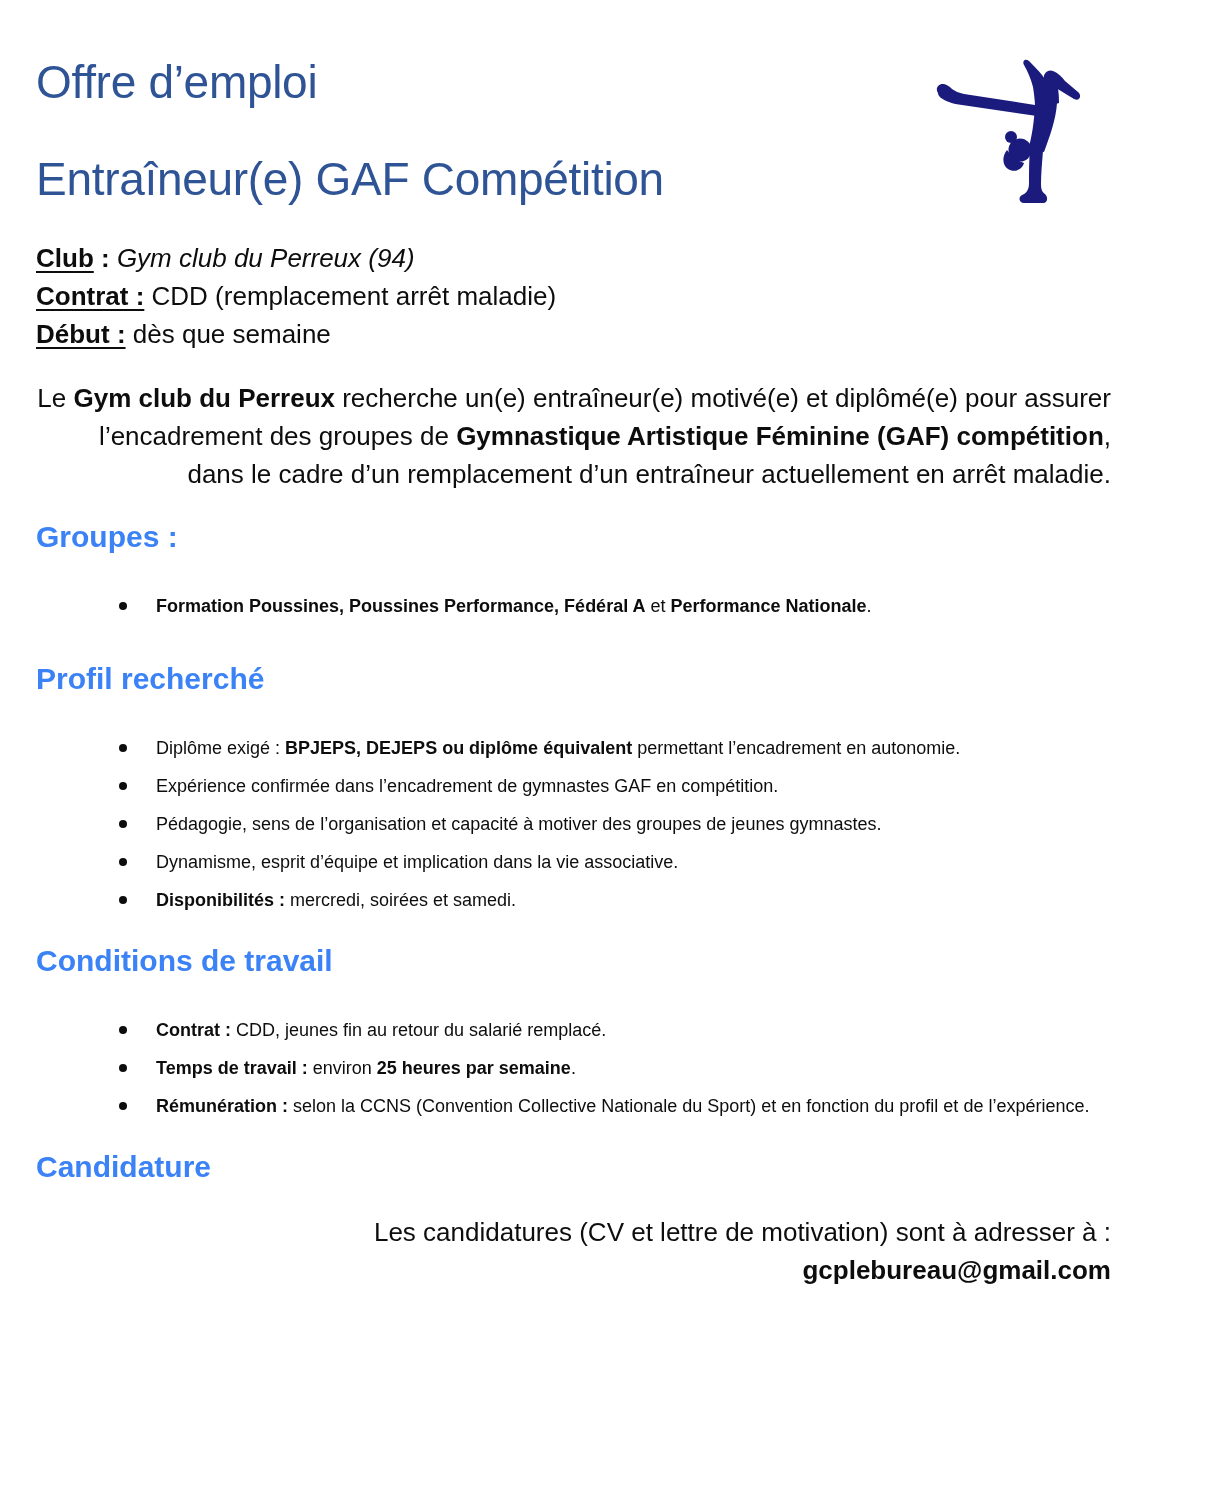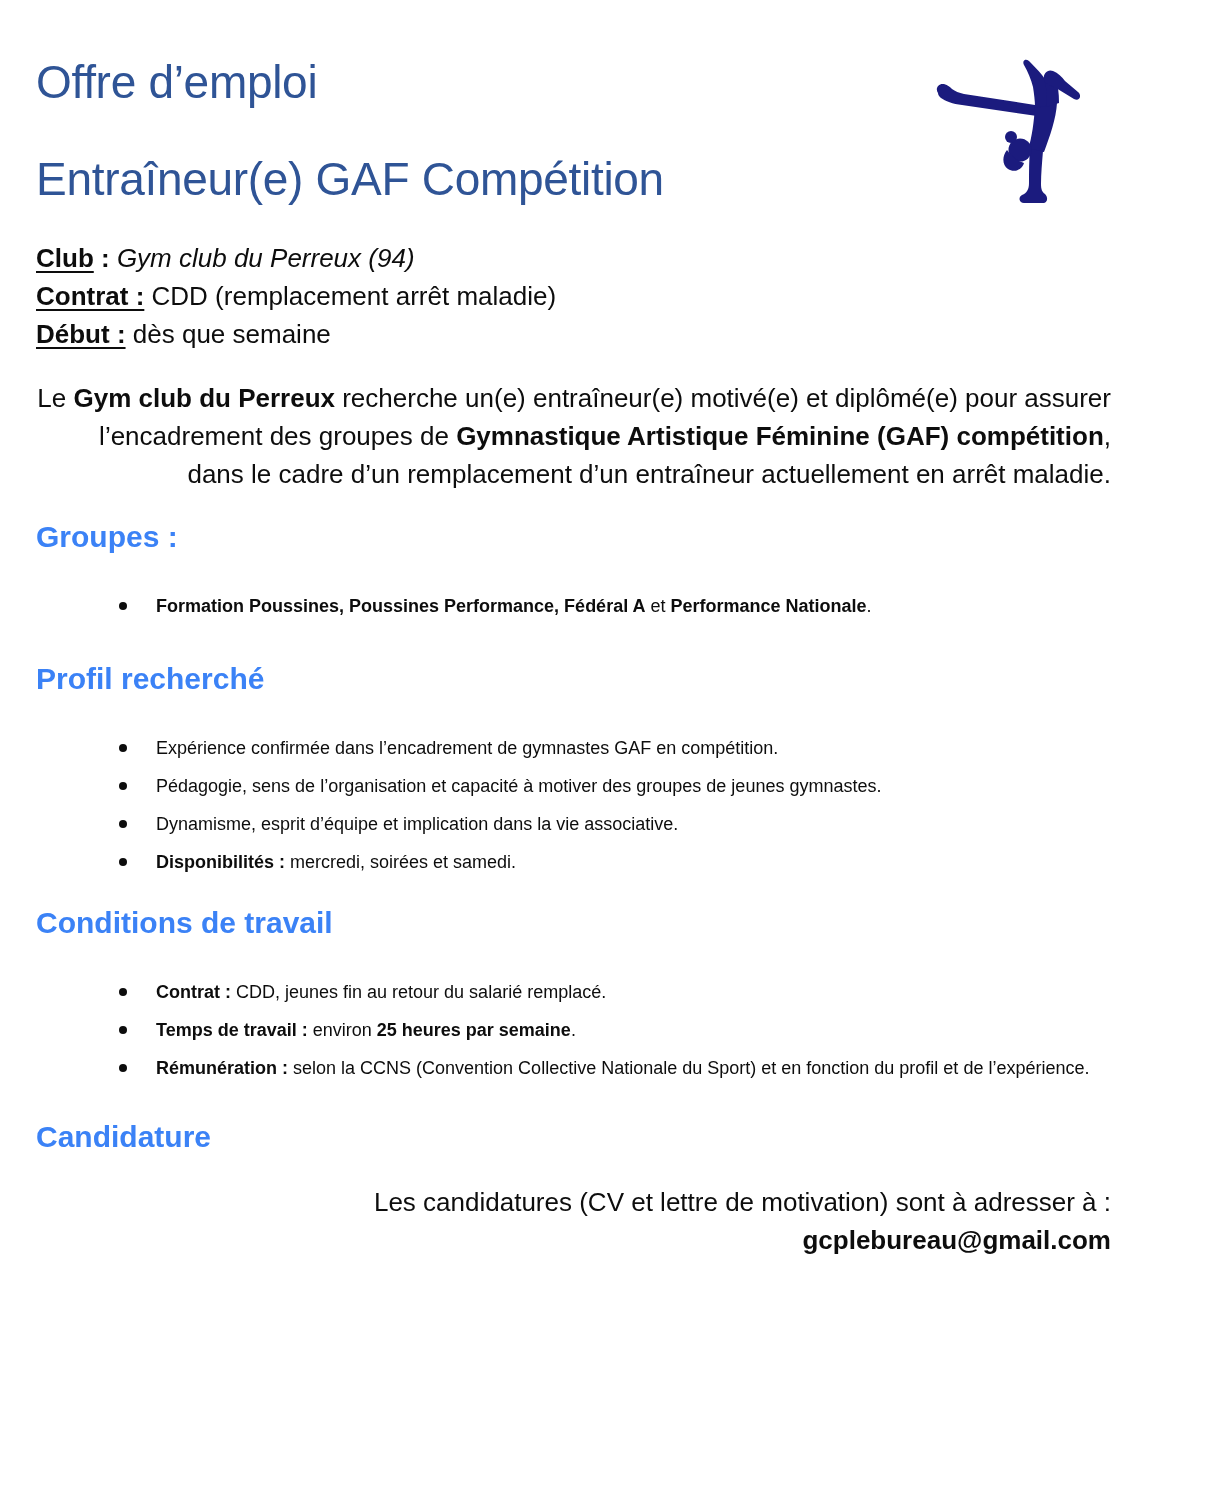--- a/index.html
+++ b/index.html
@@ -33,21 +33,21 @@
     font-size:26px;line-height:38px;margin:0;text-align:right;
   }
   .intro{margin-top:26px;max-width:1075px;}
   h2{
     font-size:30px;line-height:36px;font-weight:700;color:#3b82f6;
     margin:0;
   }
   .h2-groupes{margin-top:26px;}
   .h2-profil{margin-top:36px;}
   .h2-conditions{margin-top:24px;}
-  .h2-candidature{margin-top:32px;}
+  .h2-candidature{margin-top:24px;}
   ul.doc-list{
     margin:32px 0 0;padding:0 0 0 120px;
     list-style:none;
     font-size:18px;line-height:38px;
   }
   ul.doc-list li{position:relative;max-width:1005px;}
   ul.doc-list li::before{
     content:"";position:absolute;left:-37px;top:15px;
     width:8px;height:8px;border-radius:50%;background:#0d0d0d;
   }
@@ -94,20 +94,21 @@
 
   <p class="intro"><span>Le </span><span class="b">Gym club du Perreux</span><span> recherche un(e) entraîneur(e) motivé(e) et diplômé(e) pour assurer l’encadrement des groupes de </span><span class="b">Gymnastique Artistique Féminine (GAF) compétition</span><span>, dans le cadre d’un remplacement d’un entraîneur actuellement en arrêt maladie.</span></p>
 
   <h2 class="h2-groupes">Groupes :</h2>
   <ul class="doc-list">
     <li><span class="b">Formation Poussines, Poussines Performance, Fédéral A</span><span> et </span><span class="b">Performance Nationale</span><span>.</span></li>
   </ul>
 
   <h2 class="h2-profil">Profil recherché</h2>
   <ul class="doc-list">
+    <li><span>Diplôme exigé : </span><span class="b">BPJEPS, DEJEPS ou diplôme équivalent</span><span> permettant l’encadrement en autonomie.</span></li>
     <li>Expérience confirmée dans l’encadrement de gymnastes GAF en compétition.</li>
     <li>Pédagogie, sens de l’organisation et capacité à motiver des groupes de jeunes gymnastes.</li>
     <li>Dynamisme, esprit d’équipe et implication dans la vie associative.</li>
     <li><span class="b">Disponibilités : </span><span>mercredi, soirées et samedi.</span></li>
   </ul>
 
   <h2 class="h2-conditions">Conditions de travail</h2>
   <ul class="doc-list">
     <li><span class="b">Contrat : </span><span>CDD, jeunes fin au retour du salarié remplacé.</span></li>
     <li><span class="b">Temps de travail : </span><span>environ </span><span class="b">25 heures par semaine</span><span>.</span></li>

